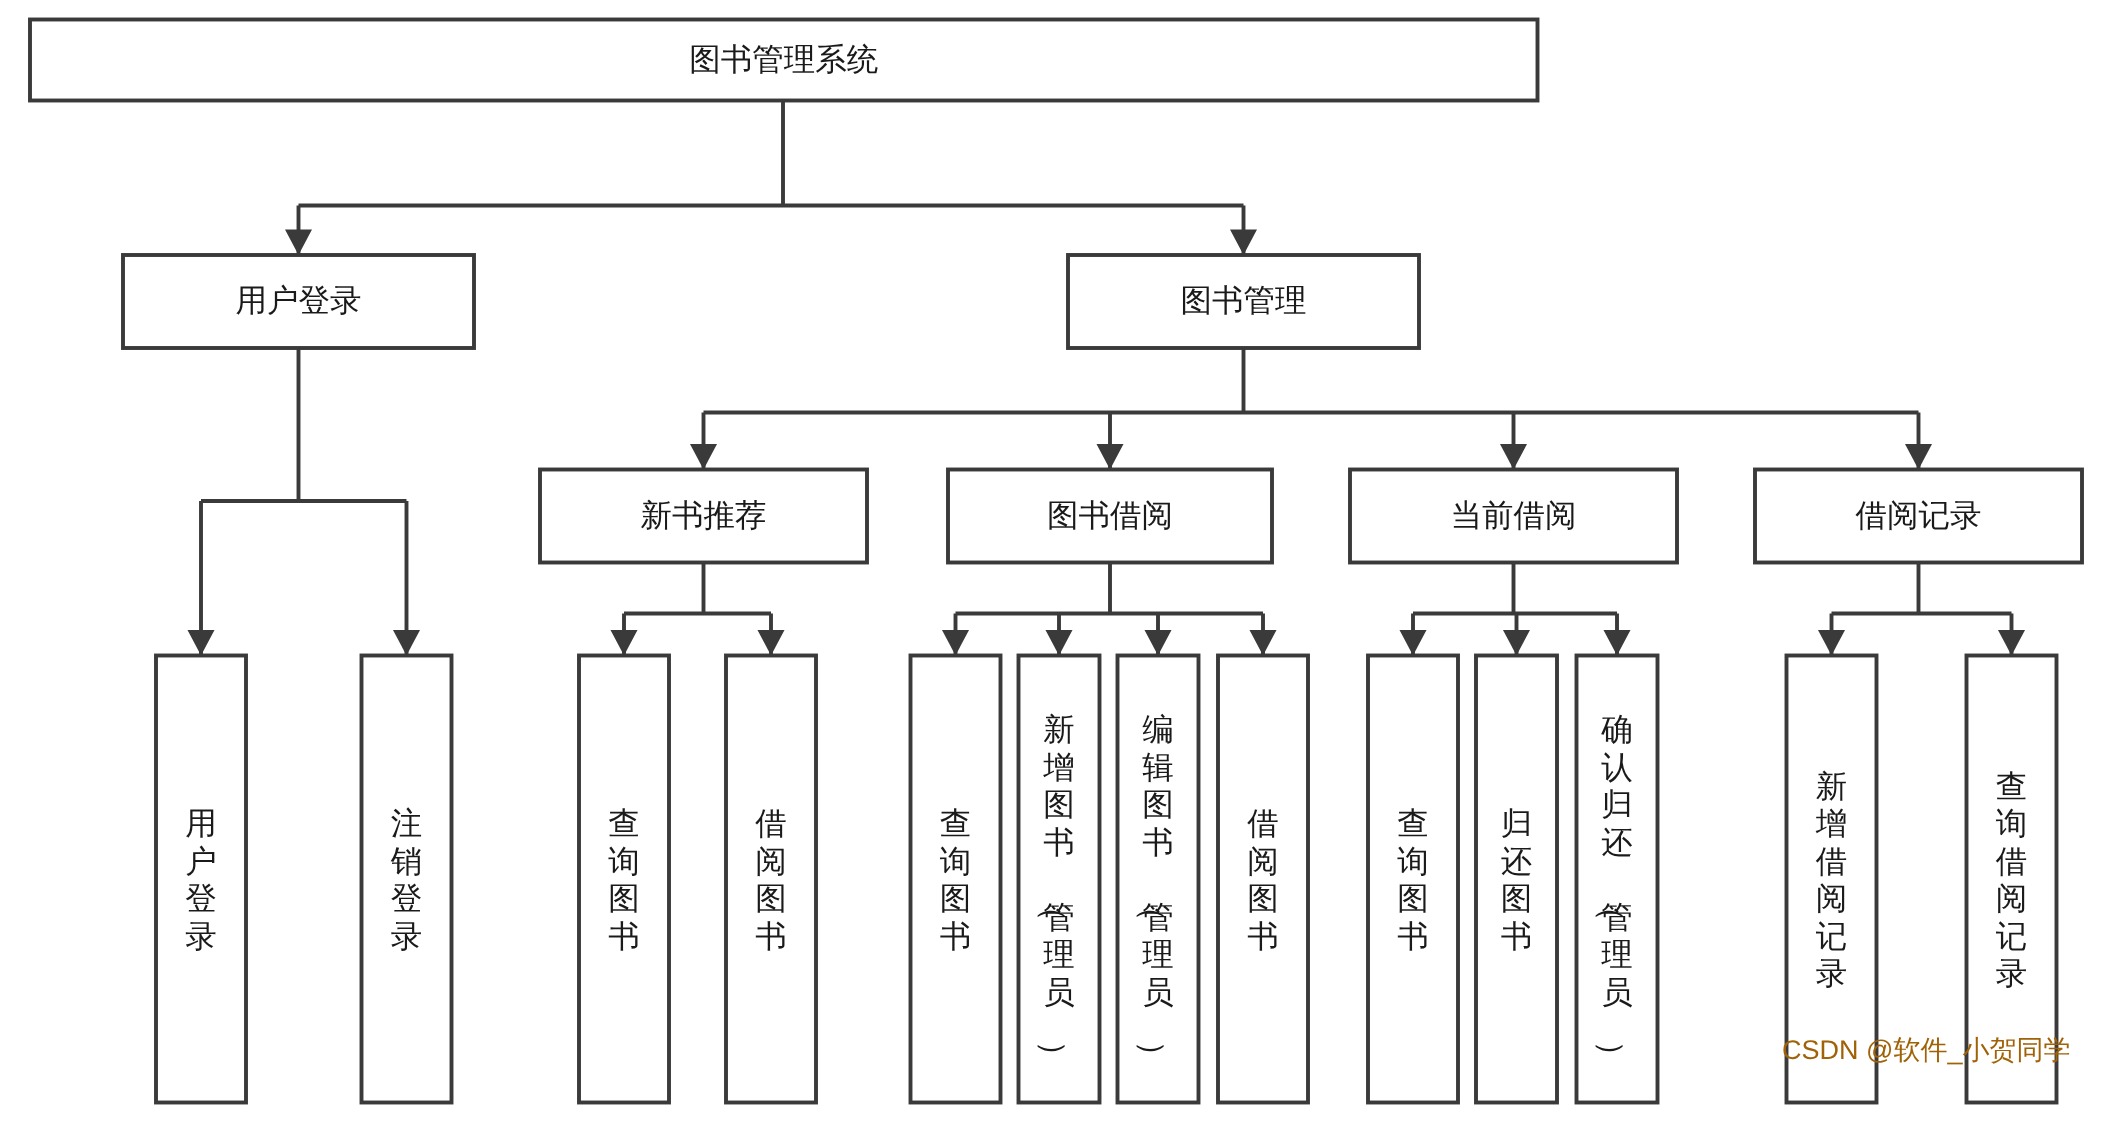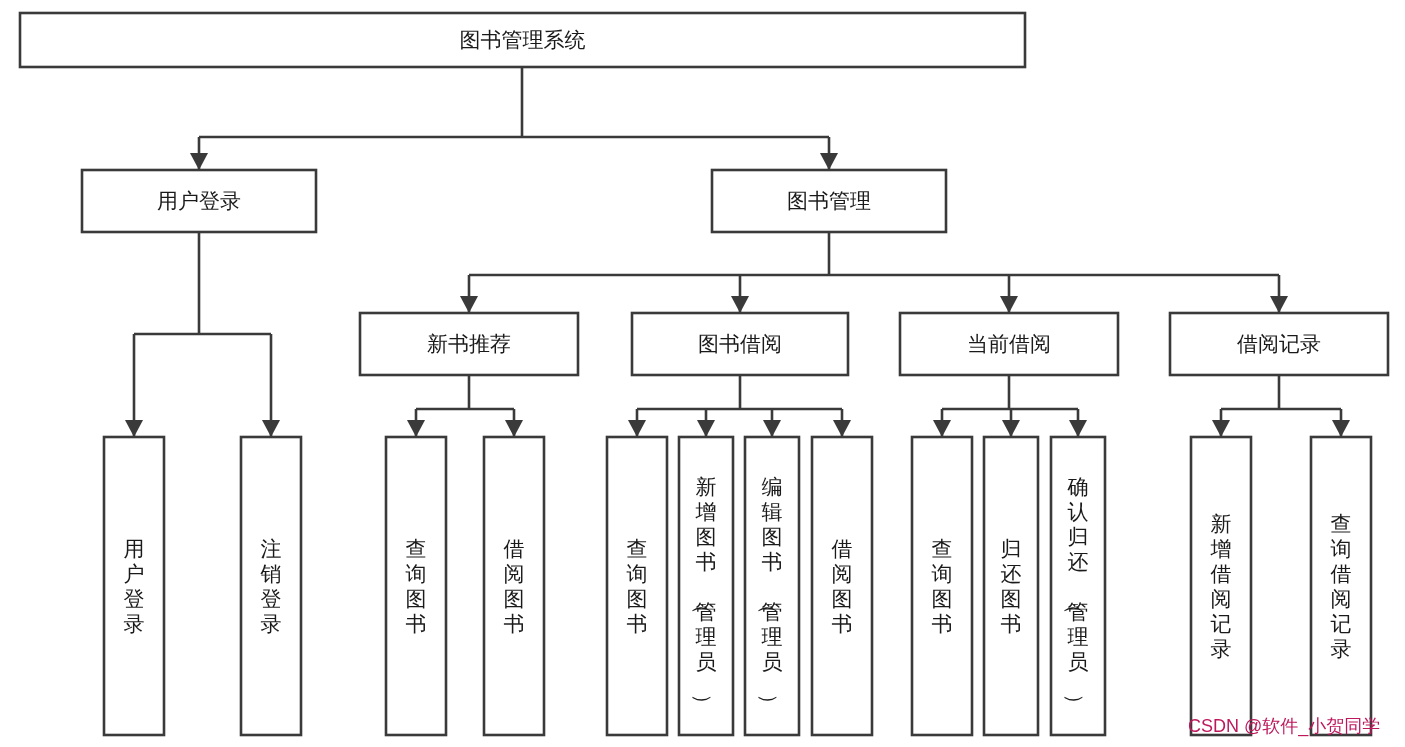--- a/index.html
+++ b/index.html
@@ -50,24 +50,24 @@
     stroke-linecap: butt;
   }
   .arrow-head {
     fill: #3a3a3a;
     stroke: none;
   }
   .watermark-text {
     position: absolute;
     font-family: "Liberation Sans", "DejaVu Sans", sans-serif;
     font-size: 18px;
-    color: #be185d;
+    color: #a16207;
     white-space: nowrap;
     left: 1188px;
-    top: 714px;
+    top: 688px;
     pointer-events: none;
   }
 </style>
 </head>
 <body>
 
 <div id="diagram-root">
   <svg class="diagram-canvas" viewBox="0 0 1405 747">
     <g id="connector-layer">
         <path d="M 522 67 L 522 137" class="connector"></path>

